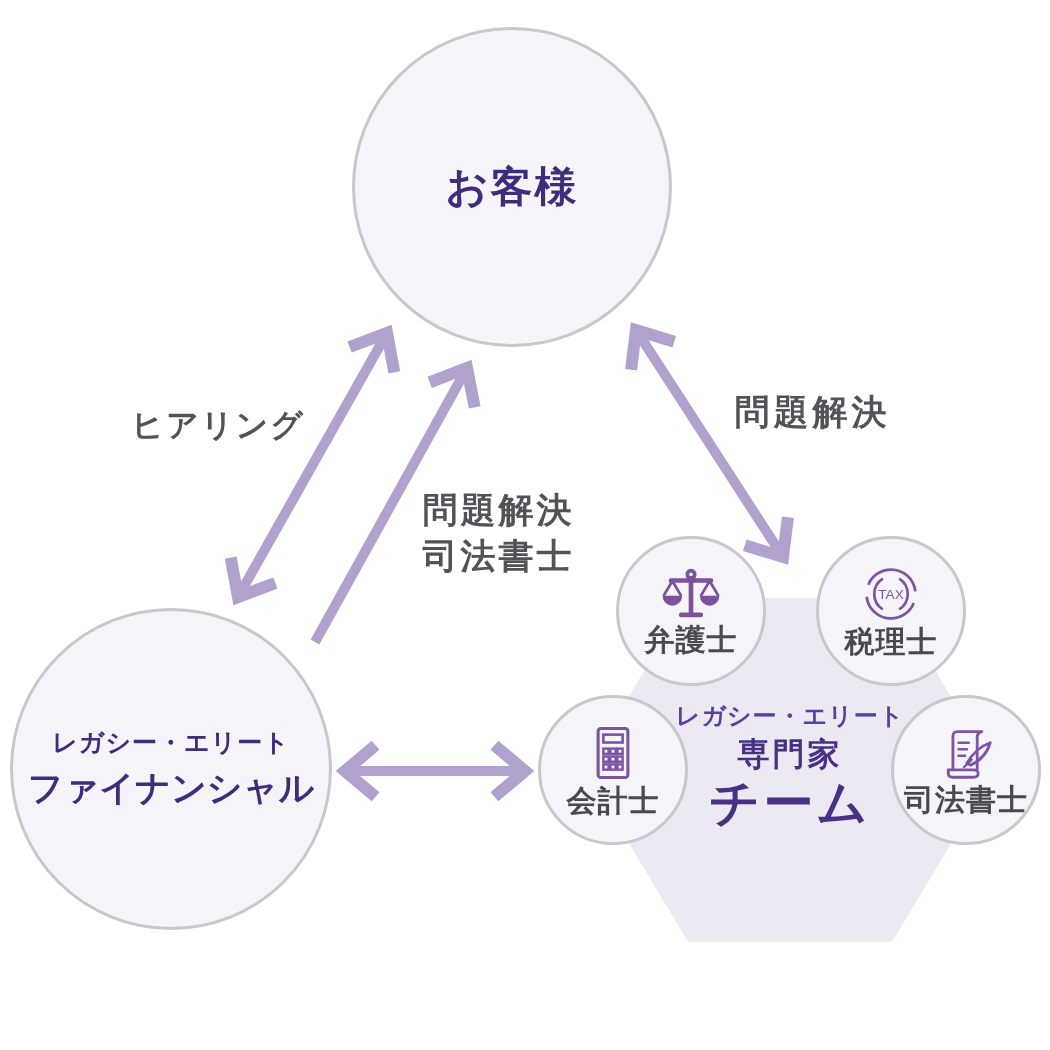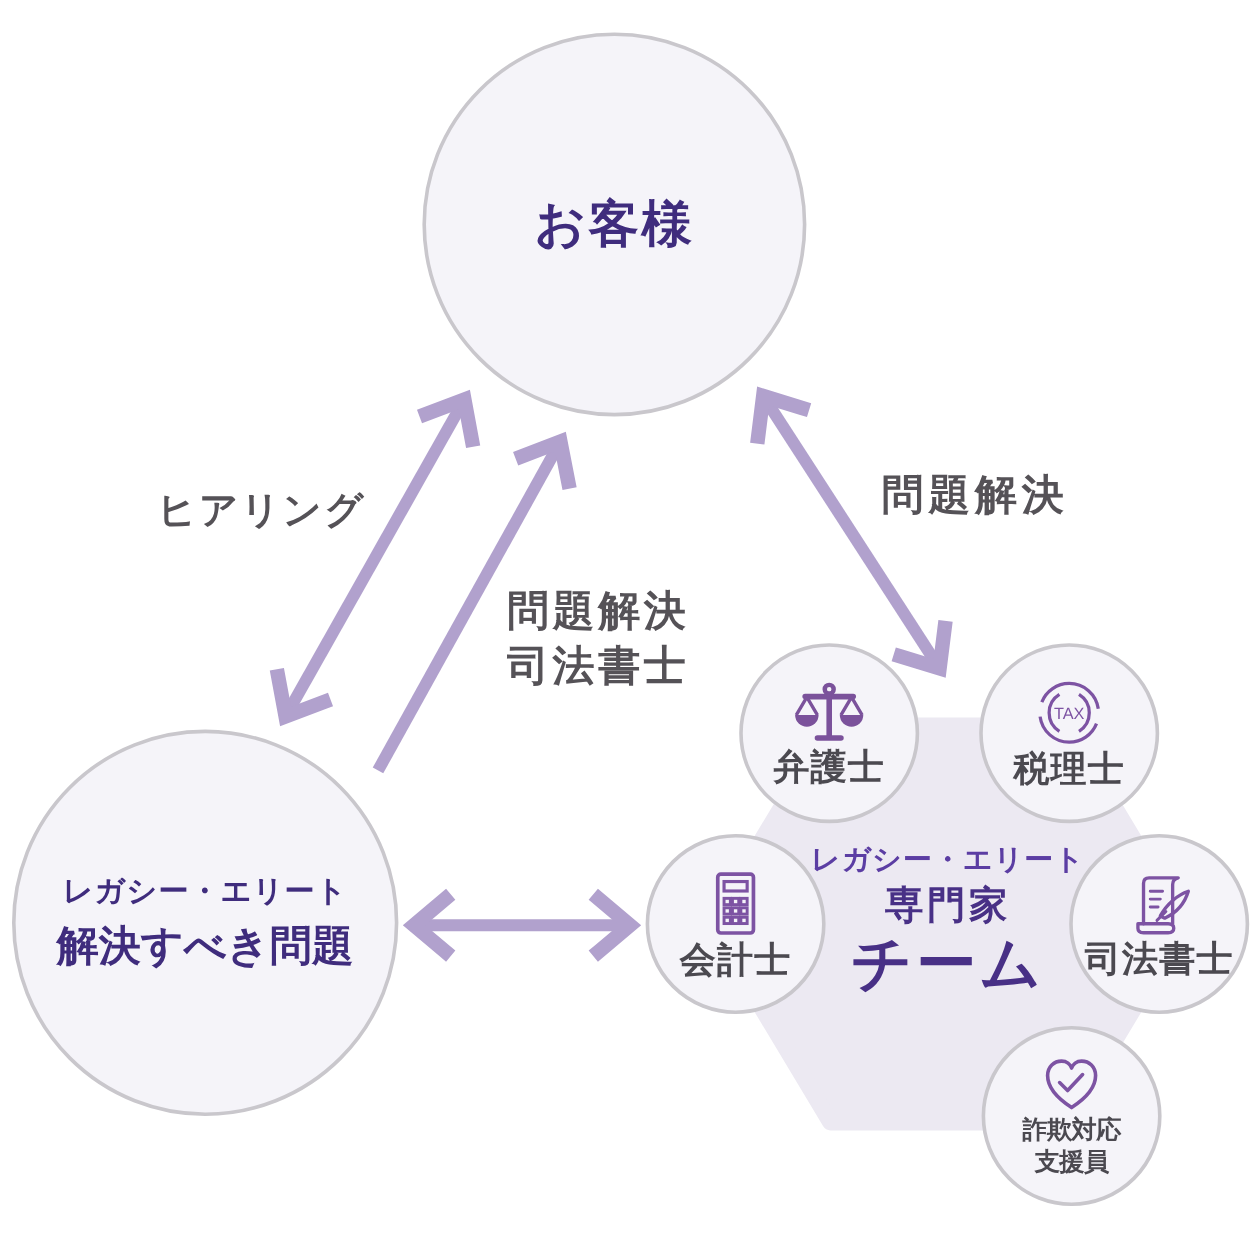--- a/index.html
+++ b/index.html
@@ -98,21 +98,21 @@
       <polyline points="499,792.9 525,771 499,749.1" stroke-width="12" stroke-linecap="square"></polyline>
     </g>
   </svg>
 
   <div class="node node-customer">
     <span class="big">お客様</span>
   </div>
 
   <div class="node node-coordinator">
     <span class="sub">レガシー・エリート</span>
-    <span class="big">解決すべき問題</span>
+    <span class="big">ファイナンシャル</span>
   </div>
 
   <div class="team-center">
     <span class="sub">レガシー・エリート</span>
     <span class="big">専門家</span>
     <span class="big2">チーム</span>
   </div>
 
   <div class="node spec" style="left:616px;top:536px;font-family:Liberation Serif, serif;">
     <span class="iconbox">
@@ -172,32 +172,20 @@
           <path d="M24,19 h11 M24,26 h9 M24,33 h7" stroke-width="2.6"></path>
           <path d="M33,41 C39,30 49,22 58,19 C55,29 48,38 37,43 z"></path>
           <path d="M30,45 L38,37" stroke-width="2.6"></path>
         </g>
       </svg>
     </span>
     <span class="label">司法書士</span>
   </div>
 
 
-  <div class="node spec" style="left:818px;top:855px;">
-    <span class="iconbox">
-      <svg width="54" height="50" viewBox="0 0 64 60">
-        <g fill="none" stroke="#7D53A3" stroke-width="3.6" stroke-linecap="round" stroke-linejoin="round">
-          <path d="M32,54 C15,43 8,33 8,22 C8,13 14.5,7.5 22,7.5 C27,7.5 30.8,10.5 32,14.5 C33.2,10.5 37,7.5 42,7.5 C49.5,7.5 56,13 56,22 C56,33 49,43 32,54 z"></path>
-          <path d="M20,29 L28,37 L43,21"></path>
-        </g>
-      </svg>
-    </span>
-    <span class="label2">詐欺対応</span>
-    <span class="label2">支援員</span>
-  </div>
 
   <div class="arrow-label lbl-hearing">ヒアリング</div>
 
   <div class="arrow-label lbl-support">
     <div>問題解決</div>
     <div>司法書士</div>
   </div>
 
   <div class="arrow-label lbl-solve">問題解決</div>
 

